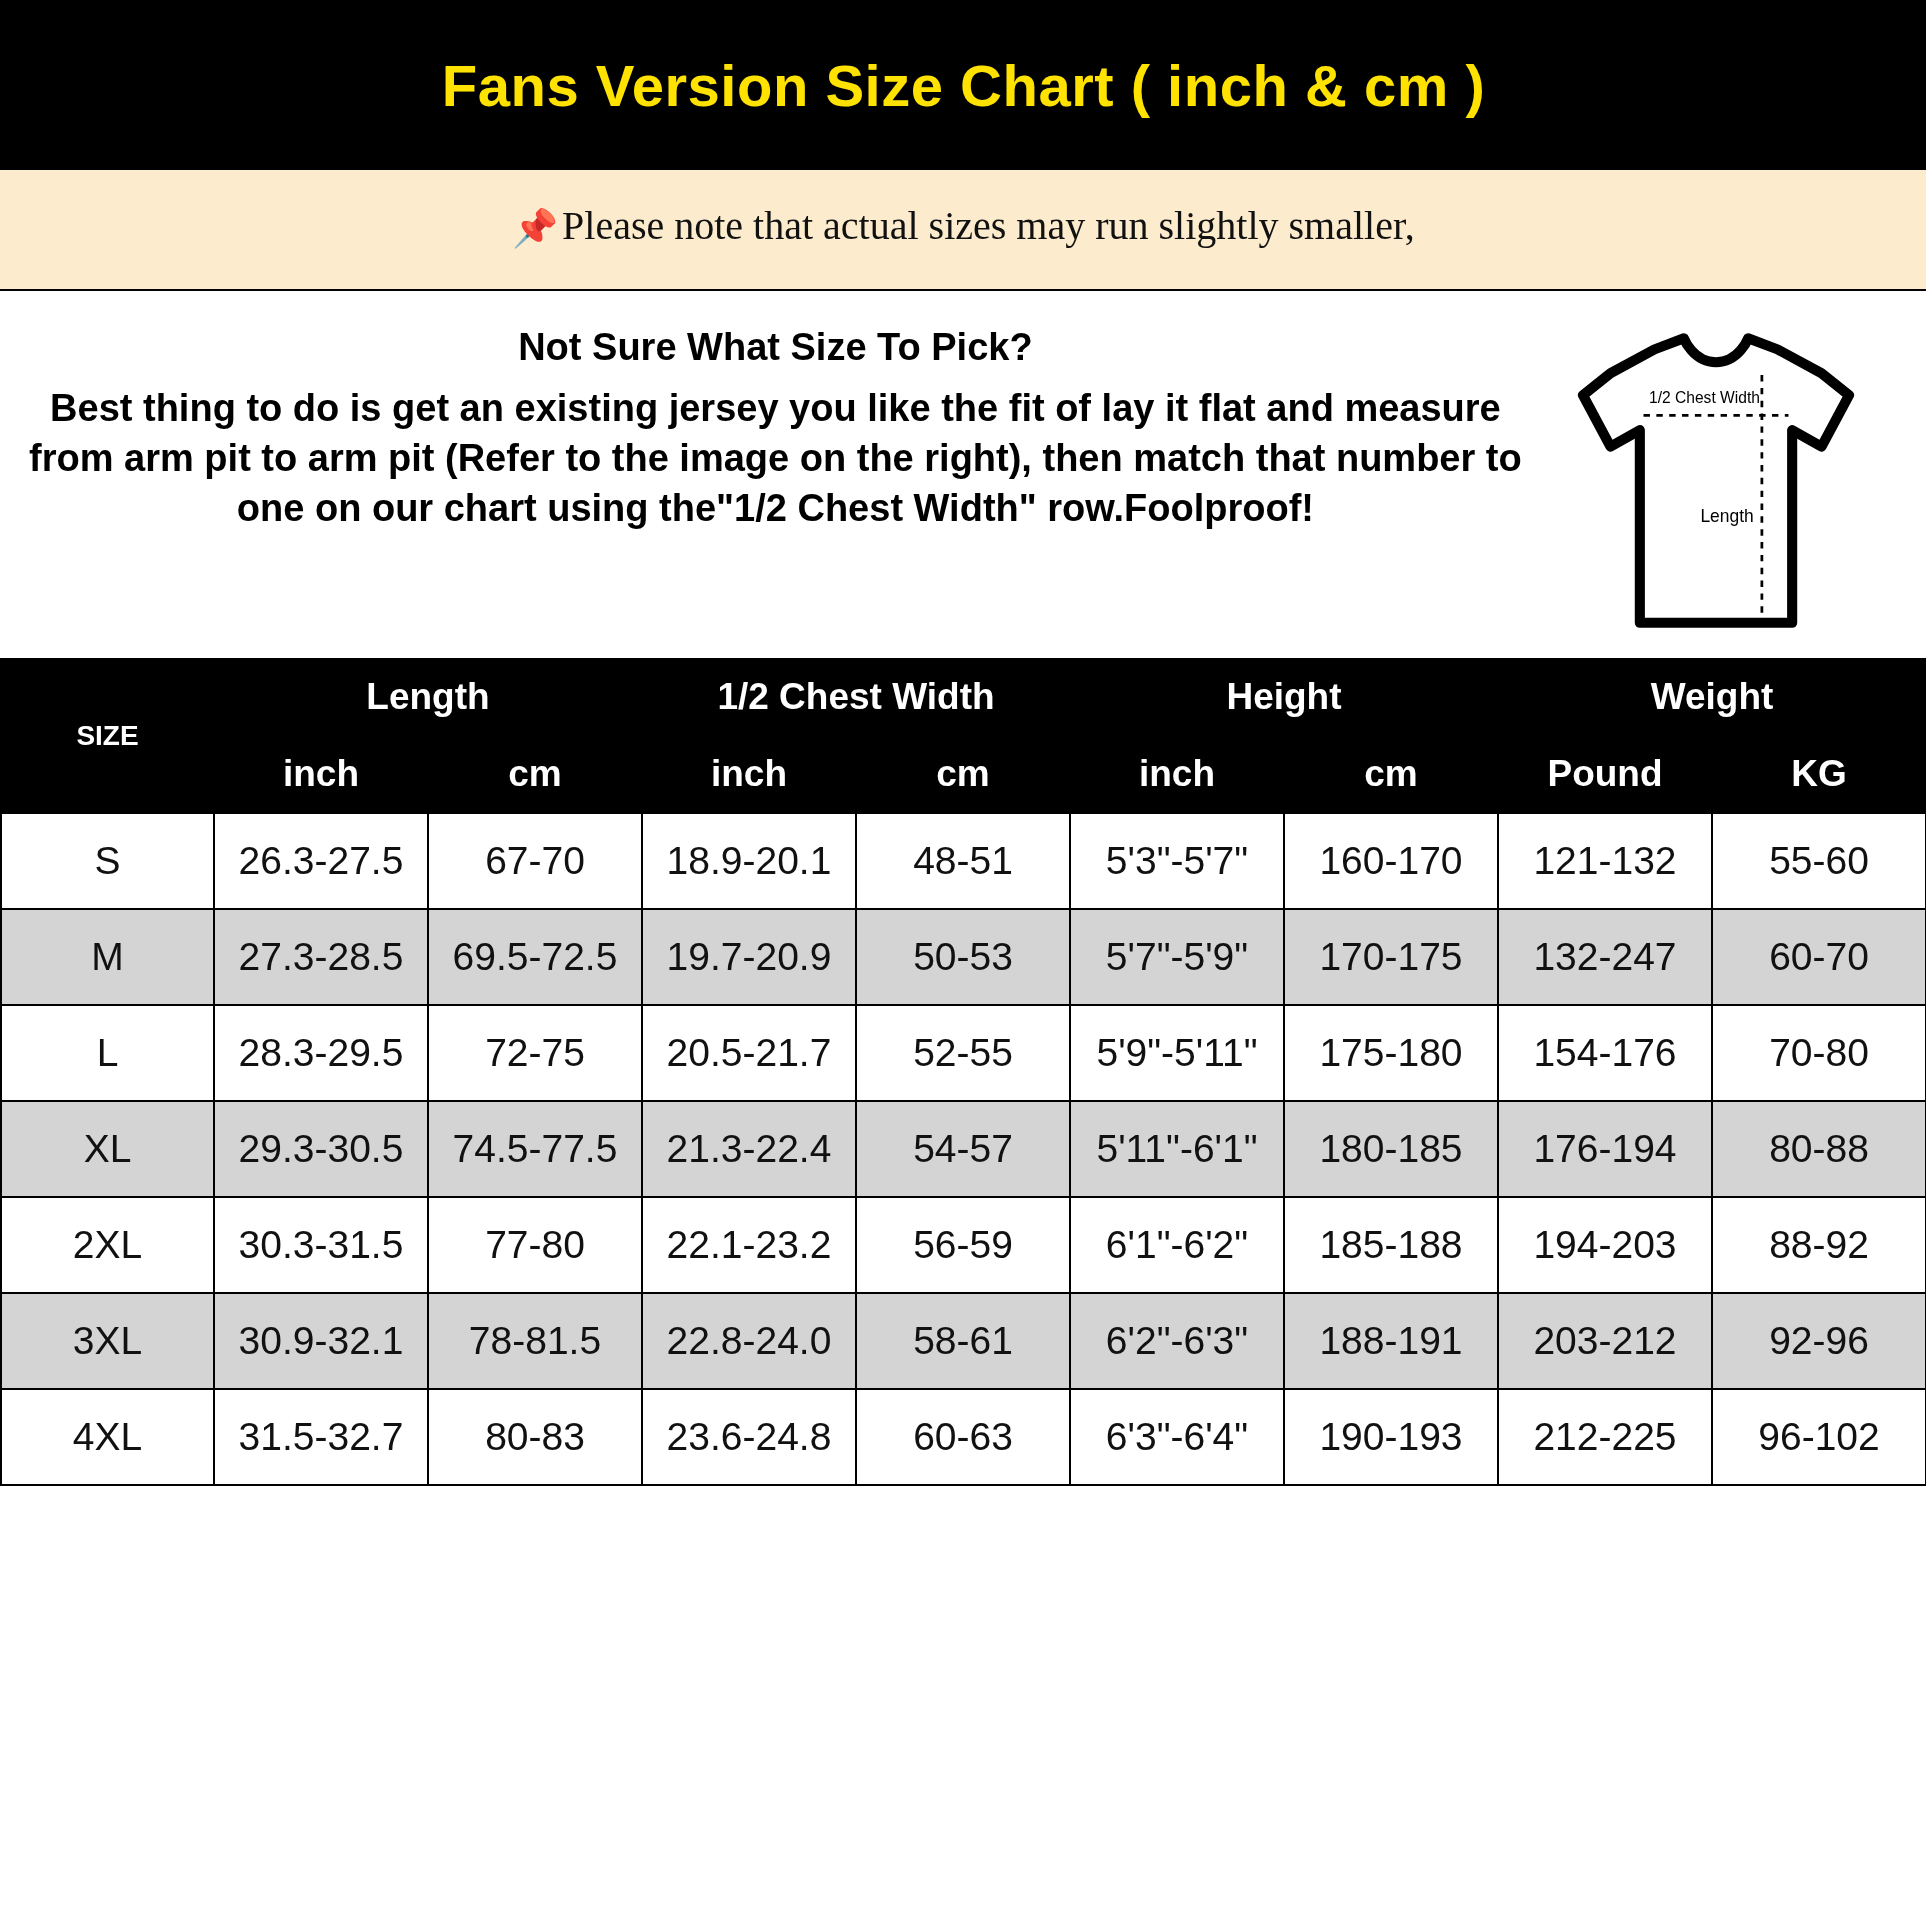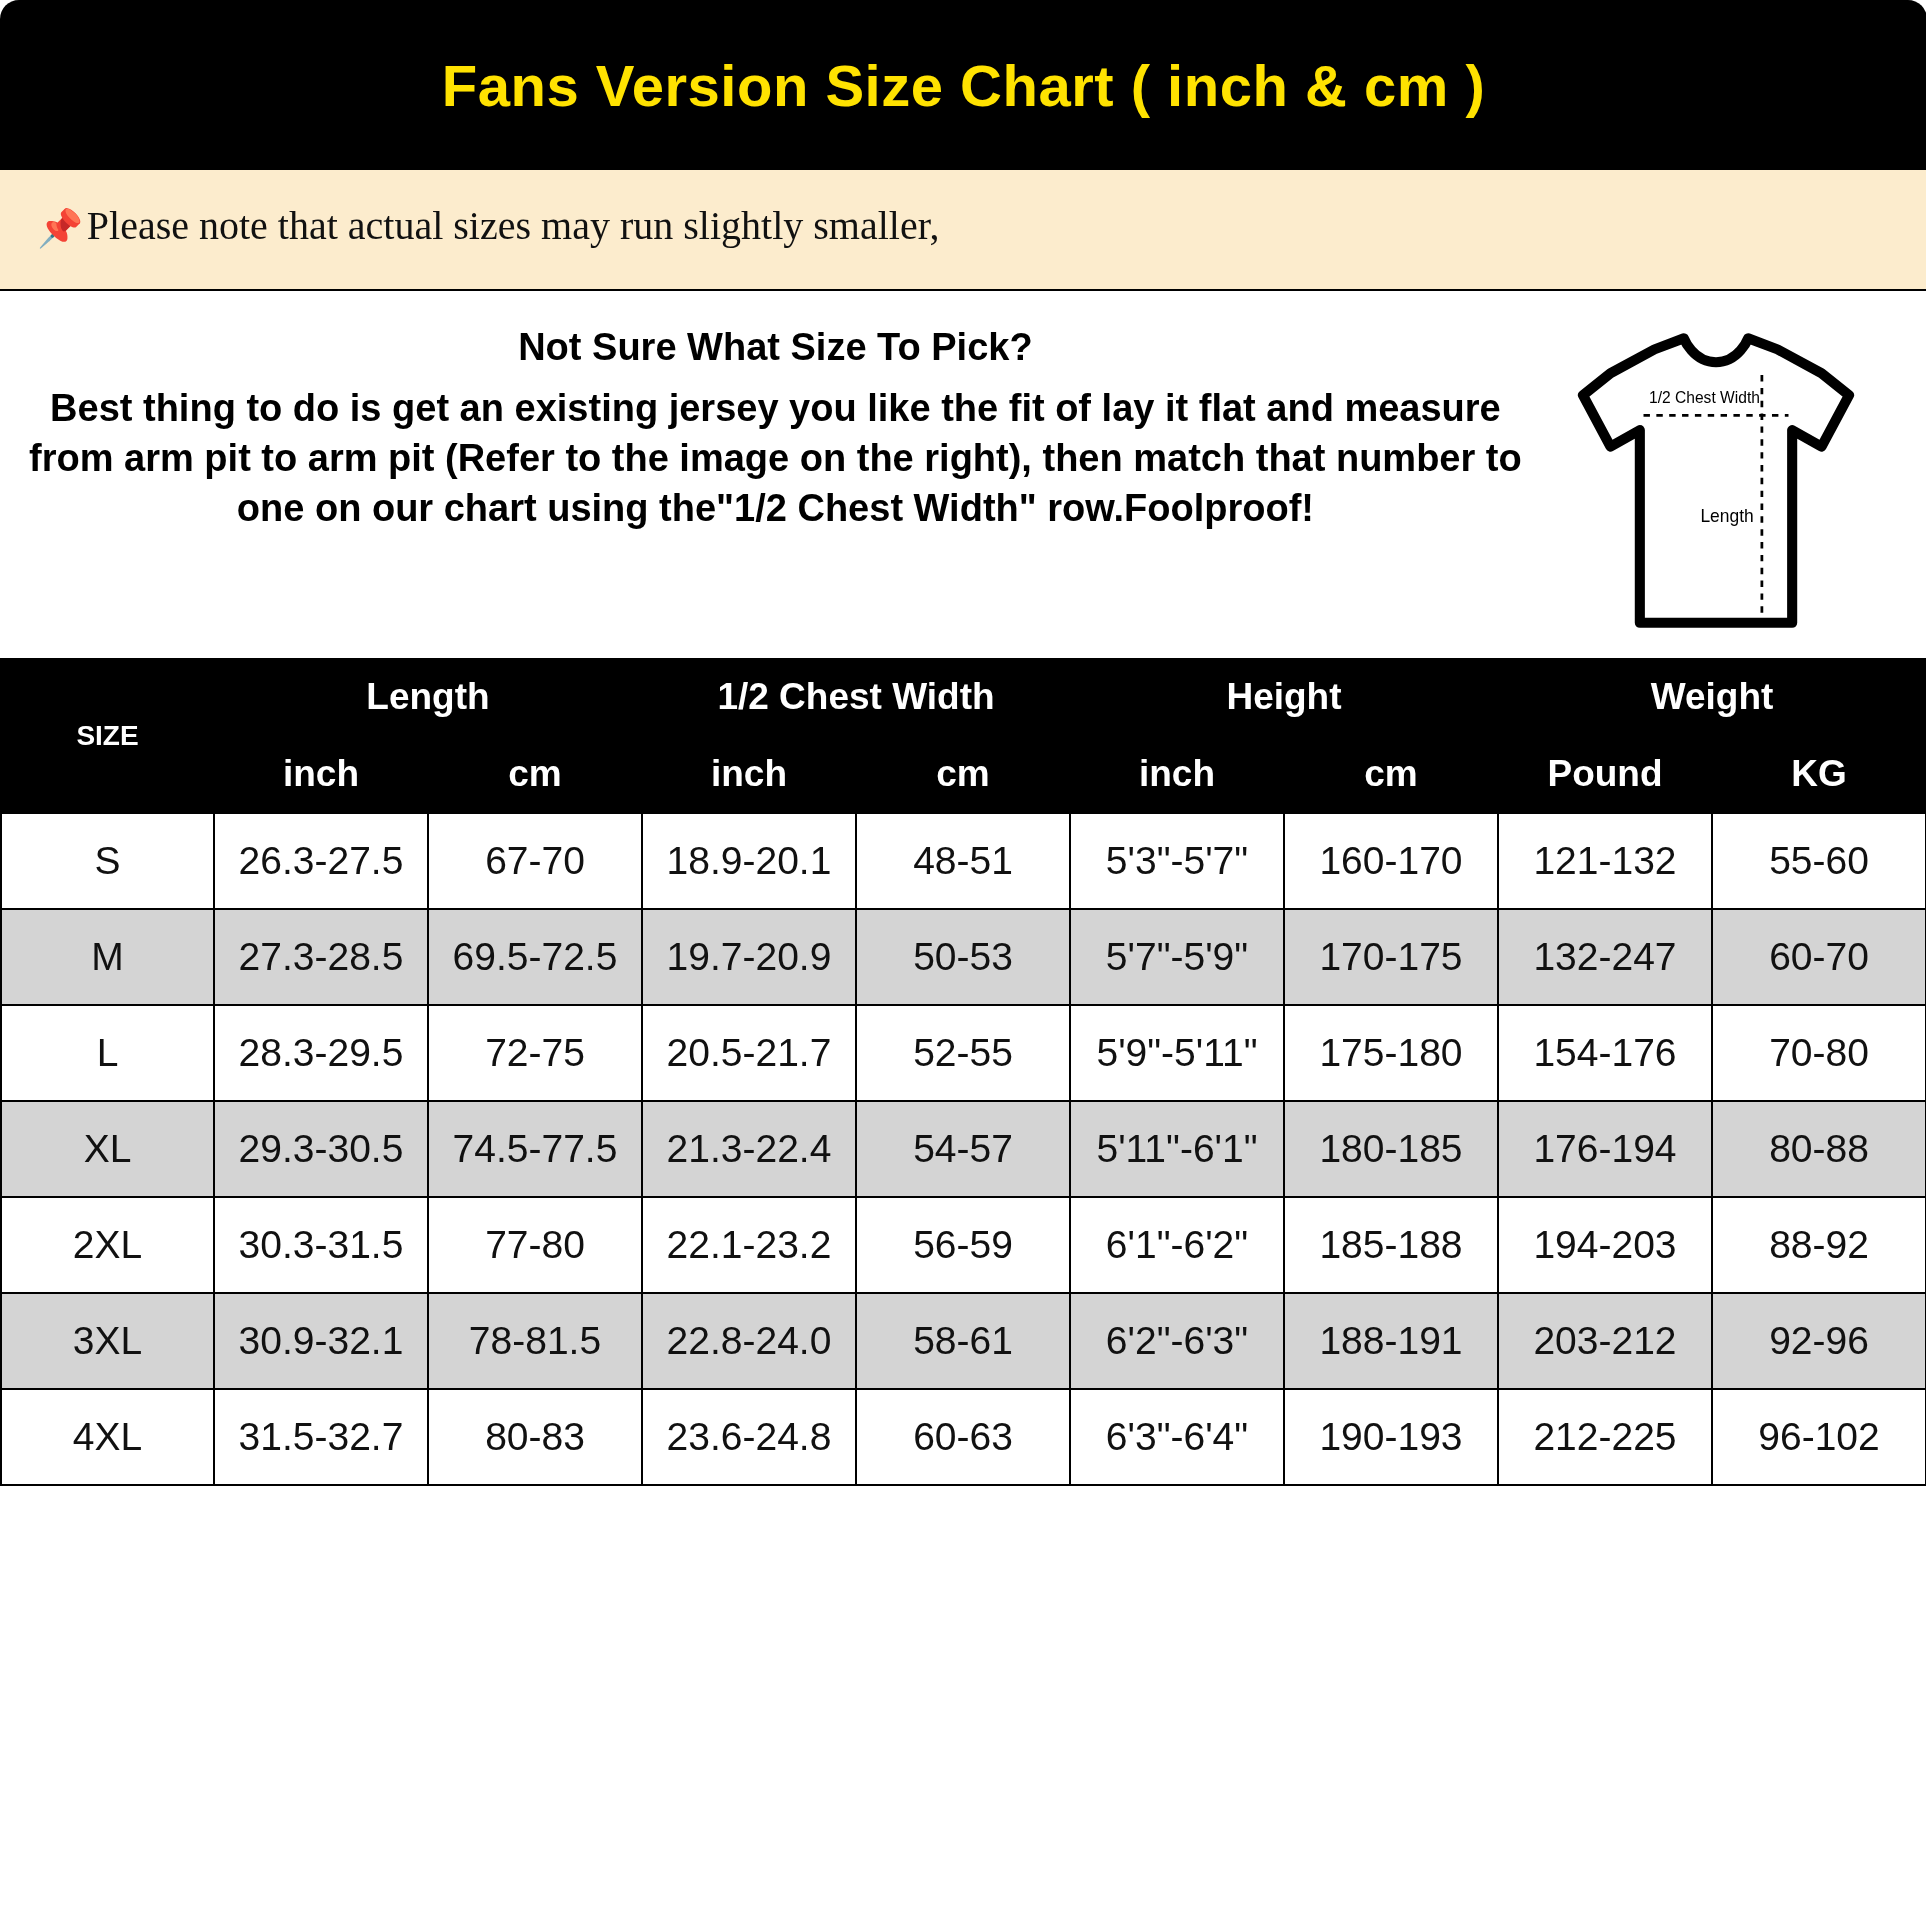--- a/index.html
+++ b/index.html
@@ -8,21 +8,20 @@
     padding: 0;
     background: #ffffff;
     font-family: "Liberation Sans", sans-serif;
   }
   .page {
     width: 1927px;
     height: 1931px;
     position: relative;
     background: #ffffff;
     overflow: hidden;
-    border-radius: 19px;
   }
 
   
   .header-bar {
     background: #000000;
     height: 170px;
     display: flex;
     align-items: center;
     justify-content: center;
   }
@@ -31,21 +30,21 @@
     font-size: 58px;
     font-weight: bold;
     letter-spacing: 0.5px;
     text-align: center;
   }
 
   
   .note-band {
     background: #fceccd;
     padding: 27.5px 37px 33px 37px;
-    text-align: left;
+    text-align: center;
     border-bottom: 2.8px solid #000;
   }
   .note-line {
     font-size: 40px;
     color: #111111;
     line-height: 1.42;
     font-family: "Liberation Serif", serif;
   }
   .pin-icon {
     color: #e02020;

